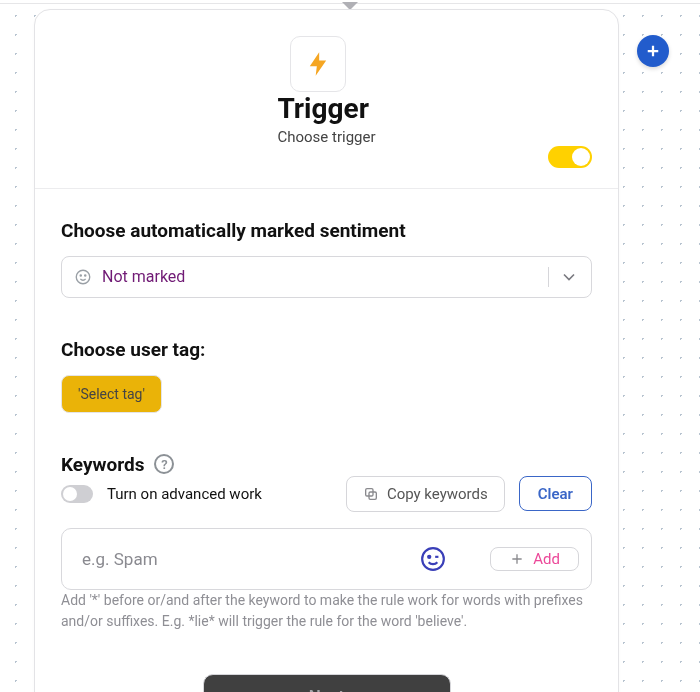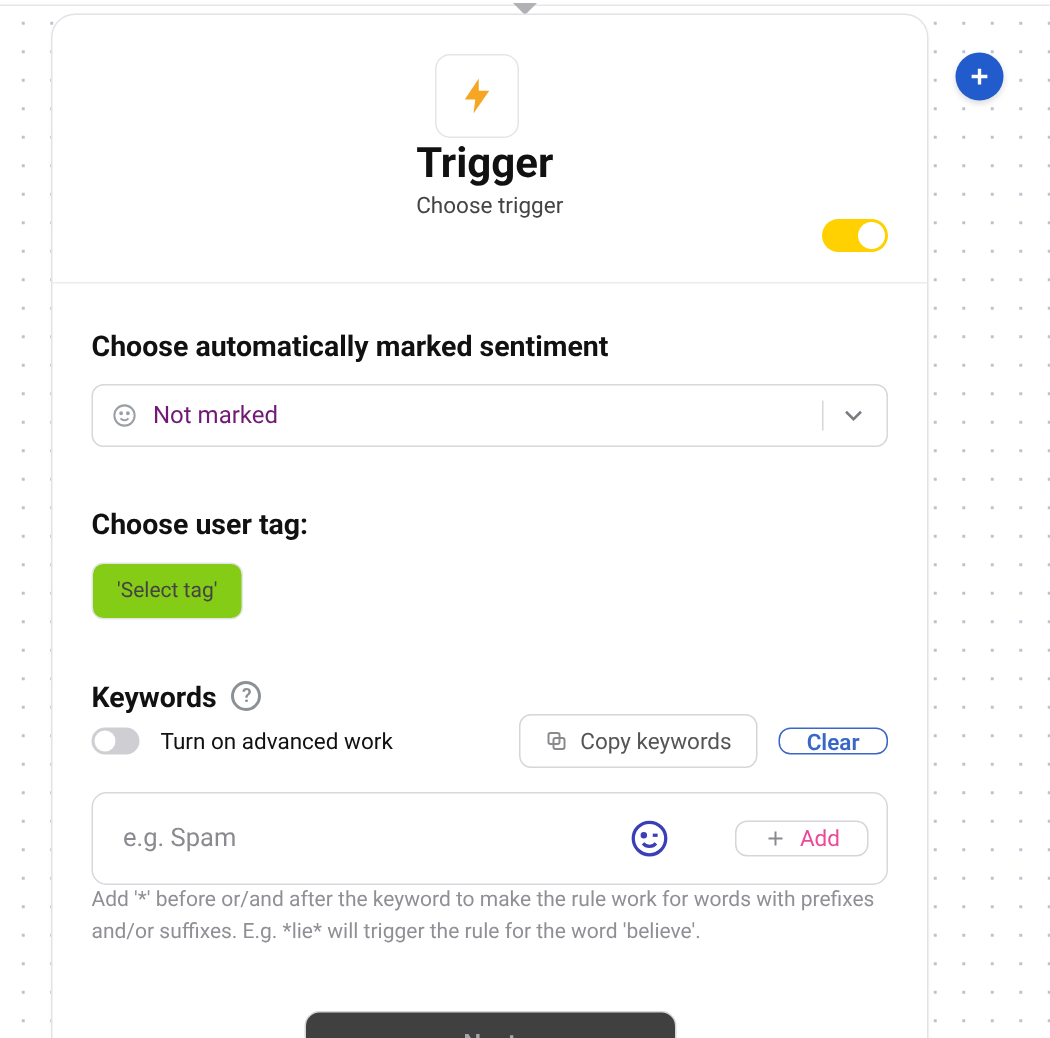--- a/index.html
+++ b/index.html
@@ -137,21 +137,21 @@
   }
   .section-gap { margin-top: 40px; }
   .tag-chip {
     display: inline-block;
     border: 1px solid #e4e4e7;
     border-radius: 8px;
     padding: 10px 16px;
     font-size: 14px;
     color: #444;
     cursor: pointer;
-    background:#84cc16;
+    background:#eab308;
   }
   .kw-head {
     display: flex;
     align-items: center;
     gap:10px;
   }
   .help-circ {
     width: 20px; height:20px;
     border: 2px solid #8c9196;
     border-radius:50%;
@@ -195,21 +195,21 @@
     background: #fff;
     display: flex;
     align-items: center;
     gap: 8px;
     padding: 0 16px;
     font-size: 15px;
     color: #555;
     cursor: pointer;
   }
   .btn-clear {
-    height: 18px;
+    height: 35px;
     border: 1.5px solid #3a66c7;
     border-radius: 8px;
     background: #fff;
     padding: 0 18px;
     font-size: 15px;
     font-weight: 600;
     color: #3a66c7;
     cursor: pointer;
   }
   .kw-input-box {

